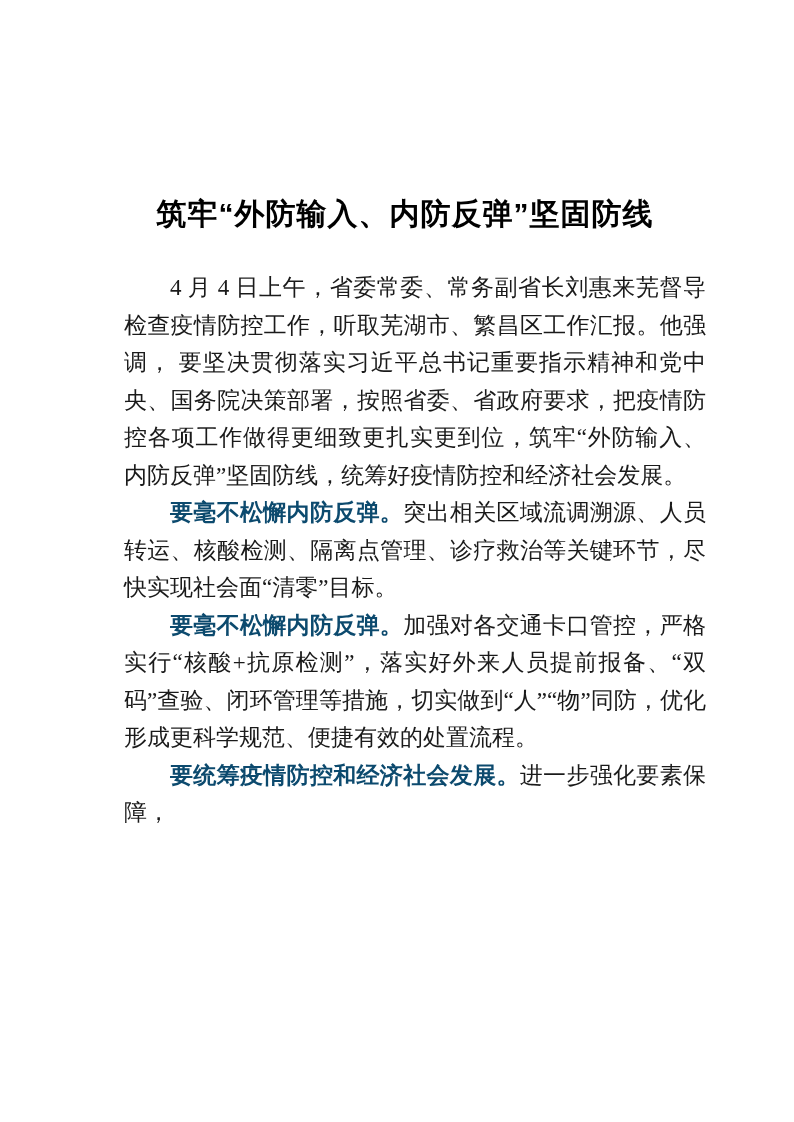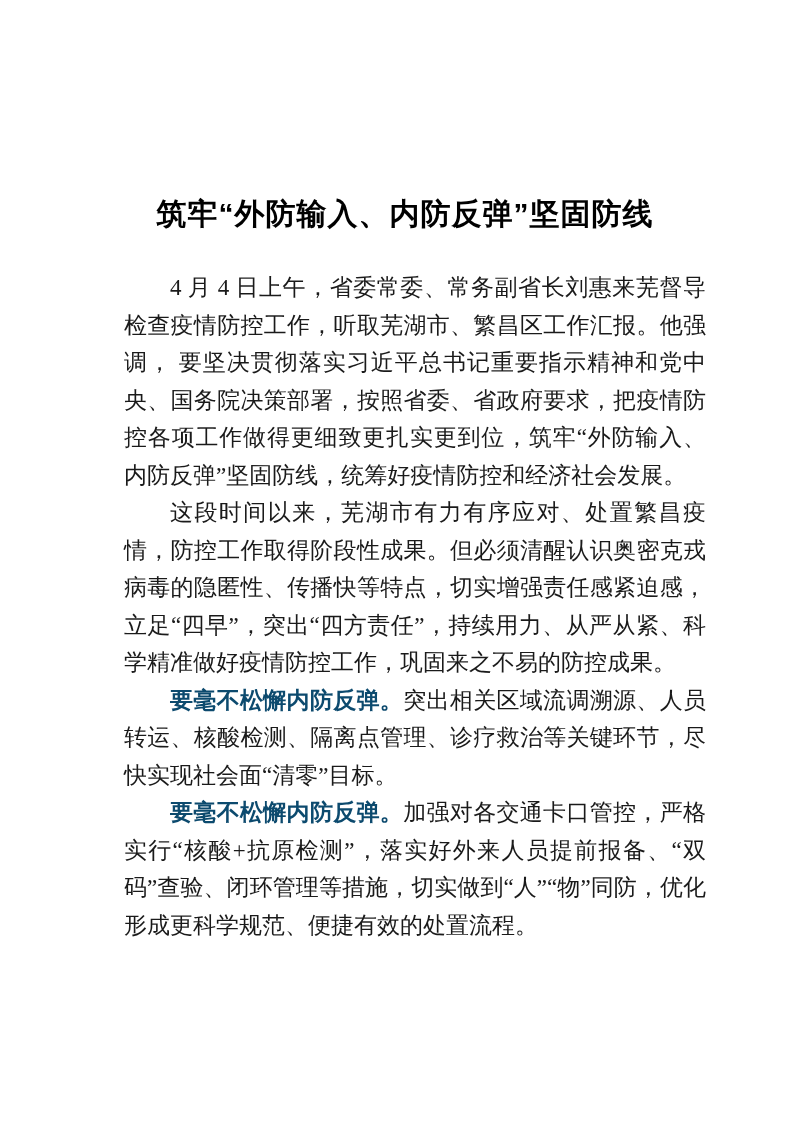--- a/index.html
+++ b/index.html
@@ -48,21 +48,21 @@
 <body>
 
 <div class="page">
 
   <h1 class="doc-title">筑牢“外防输入、内防反弹”坚固防线</h1>
 
   <div class="doc-body">
 
     <p class="para"><span>4 月 4 日上午，省委常委、常务副省长刘惠来芜督导检查疫情防控工作，听取芜湖市、繁昌区工作汇报。他强调， 要坚决贯彻落实习近平总书记重要指示精神和党中央、国务院决策部署，按照省委、省政府要求，把疫情防控各项工作做得更细致更扎实更到位，筑牢“外防输入、内防反弹”坚固防线，统筹好疫情防控和经济社会发展。</span></p>
 
-    <p class="para"><span>这段时间以来，芜湖市有力有序应对、处置繁昌疫情，防控工作取得阶段性成果。但必须清醒认识奥密克戎病毒的隐匿性、传播快等特点，切实增强责任感紧迫感，立足“四早”，突出“四方责任”，持续用力、从严从紧、科学精准做好疫情防控工作，巩固来之不易的防控成果。</span></p>
 
     <p class="para"><span class="para-lead">要毫不松懈内防反弹。</span><span>突出相关区域流调溯源、人员转运、核酸检测、隔离点管理、诊疗救治等关键环节，尽快实现社会面“清零”目标。</span></p>
 
     <p class="para"><span class="para-lead">要毫不松懈内防反弹。</span><span>加强对各交通卡口管控，严格实行“核酸+抗原检测”，落实好外来人员提前报备、“双码”查验、闭环管理等措施，切实做到“人”“物”同防，优化形成更科学规范、便捷有效的处置流程。</span></p>
 
+    <p class="para"><span class="para-lead">要统筹疫情防控和经济社会发展。</span><span>进一步强化要素保障，</span></p>
 
   </div>
 </div>
 
 </body></html>

